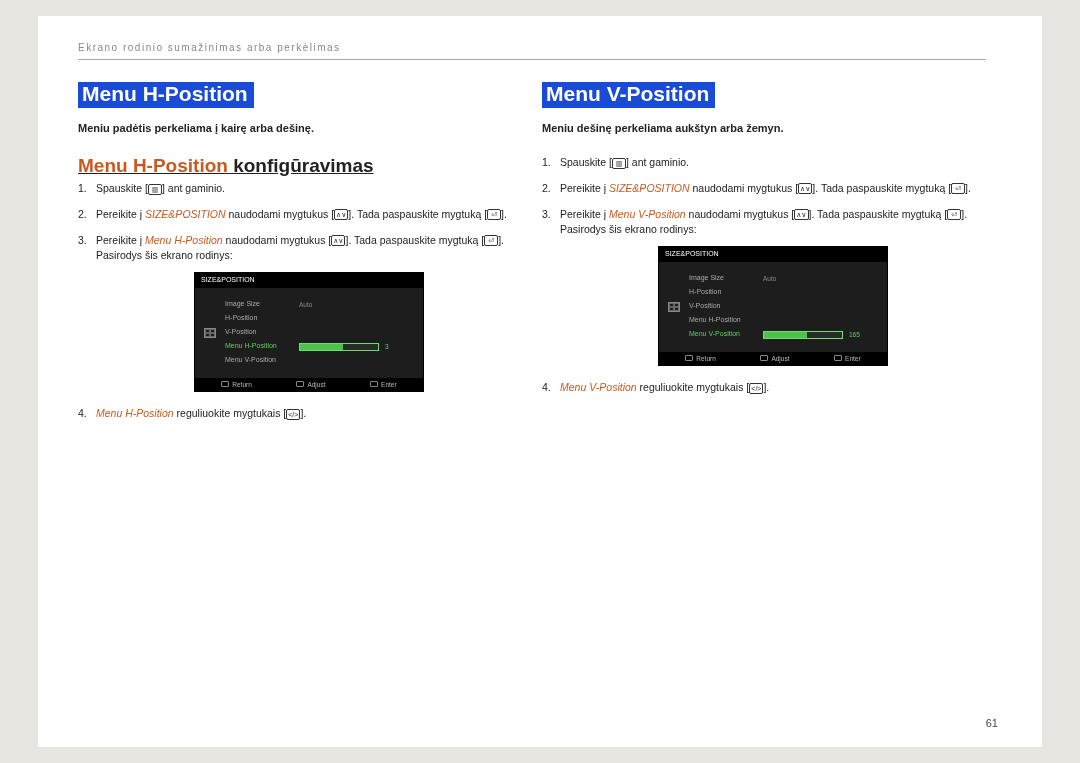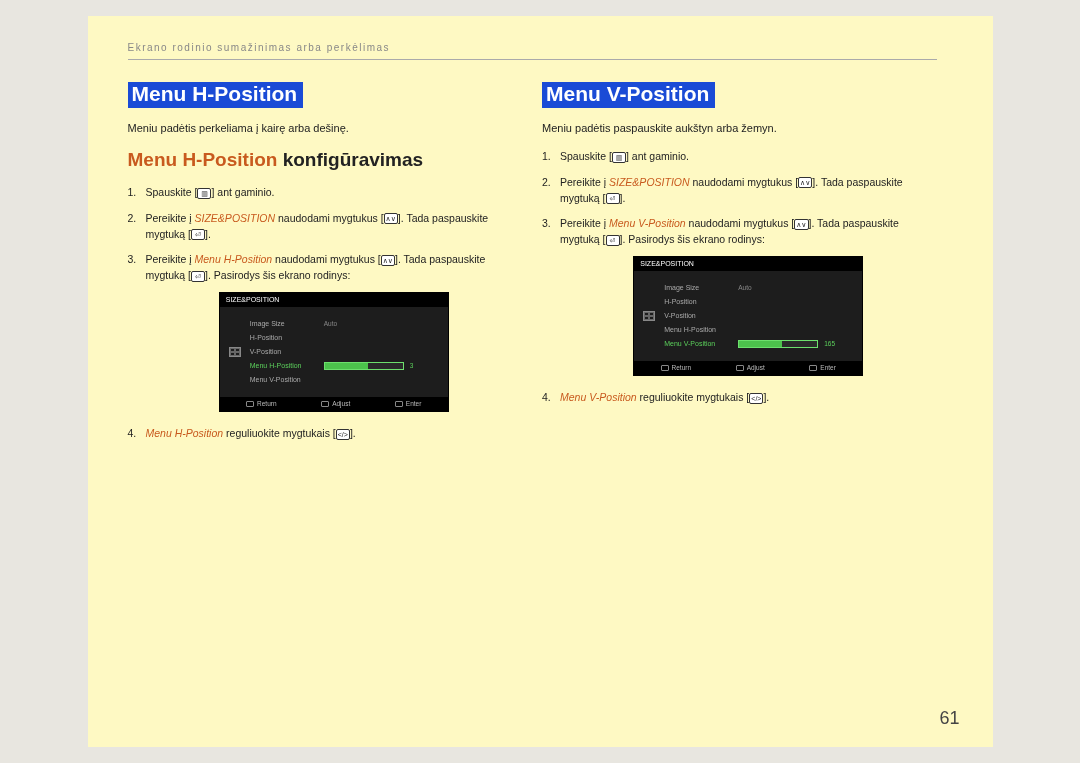--- a/index.html
+++ b/index.html
@@ -5,23 +5,23 @@
   * { box-sizing: border-box; margin: 0; padding: 0; }
   body {
     background: #e8e6e0;
     font-family: Arial, Helvetica, sans-serif;
     display: flex;
     justify-content: center;
     align-items: flex-start;
     padding: 16px 20px;
   }
   .page {
-    width: 905px;
+    width: 1004px;
     height: 731px;
-    background: #fef9c3;
+    background: #ffffff;
     padding: 26px 56px 20px 40px;
     position: relative;
   }
   .header-line {
     font-size: 10px;
     letter-spacing: 1.5px;
     color: #888;
     padding-bottom: 6px;
     border-bottom: 1px solid #aaa;
     margin-bottom: 22px;
@@ -36,27 +36,29 @@
     background: #1a4bd6;
     color: #fff;
     font-weight: bold;
     font-size: 21px;
     padding: 0px 6px 2px 4px;
     margin-bottom: 14px;
   }
   .desc {
     font-size: 11px;
     color: #222;
-    margin-bottom: 15px;
+    margin-bottom: 21px;
+    font-weight: bold;
   }
   .subheading {
     font-size: 19px;
     font-weight: bold;
     color: #222;
-    margin-bottom: 14px;
+    margin-bottom: 4px;
+    text-decoration: underline;
   }
   .subheading .orange { color: #c85a1e; }
   .step-list {
     list-style: none;
     counter-reset: step;
     font-size: 10.5px;
     color: #222;
     line-height: 1.5;
   }
   .step-list li {
@@ -145,22 +147,22 @@
     padding: 2px 12px;
     font-size: 6.5px;
     color: #bbb;
     justify-content:space-around;
   }
   .osd-foot span{display:flex;align-items:center;gap:3px;}
   .fi{display:inline-block;border:1px solid #888;border-radius:1px;width:8px;height:6px;}
   .page-num {
     position: absolute;
     bottom: 18px;
-    right: 33px;
-    font-size: 18px;
+    right: 44px;
+    font-size: 11px;
     color: #444;
   }
 </style>
 </head>
 <body>
 
 <div class="page">
   <div class="header-line">Ekrano rodinio sumažinimas arba perkėlimas</div>
 
   <div class="columns">
@@ -229,21 +231,21 @@
           </div>
         </li>
         <li>
           <span class="orange">Menu H-Position</span><span> reguliuokite mygtukais [</span><span class="icon-box">&lt;/&gt;</span><span>].</span>
         </li>
       </ol>
     </div>
 
     <div class="col">
       <div class="title-bar">Menu V-Position</div>
-      <div class="desc">Meniu padėtis paspauskite aukštyn arba žemyn.</div>
+      <div class="desc">Meniu dešinę perkeliama aukštyn arba žemyn.</div>
       <ol class="step-list">
         <li>
           <span>Spauskite [</span><span class="icon-box">▥</span><span>] ant gaminio.</span>
         </li>
         <li>
           <span>Pereikite į </span><span class="orange">SIZE&amp;POSITION</span><span> naudodami mygtukus [</span><span class="icon-box">∧∨</span><span>]. Tada paspauskite mygtuką [</span><span class="icon-box">⏎</span><span>].</span>
         </li>
         <li>
           <span>Pereikite į </span><span class="orange">Menu V-Position</span><span> naudodami mygtukus [</span><span class="icon-box">∧∨</span><span>]. Tada paspauskite mygtuką [</span><span class="icon-box">⏎</span><span>]. Pasirodys šis ekrano rodinys:</span>
           <div class="osd">

